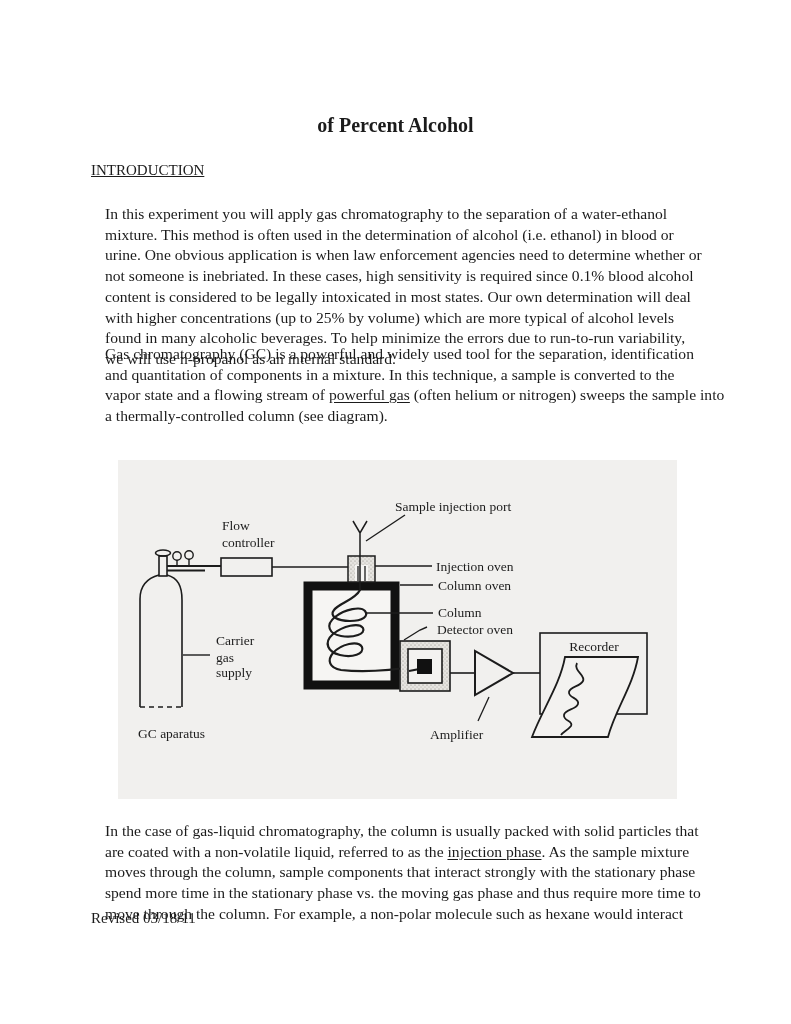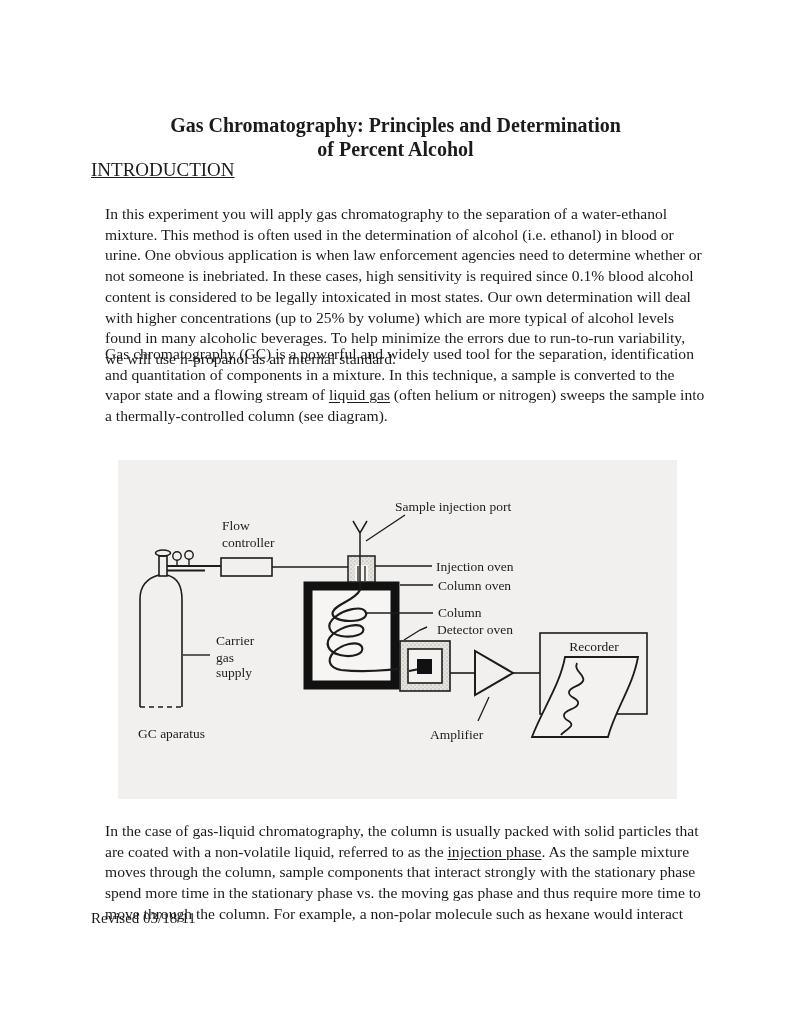--- a/index.html
+++ b/index.html
@@ -6,21 +6,21 @@
   body{
     width:791px;height:1024px;background:#ffffff;position:relative;
     font-family:"Liberation Serif","DejaVu Serif",serif;color:#1b1b1b;
     overflow:hidden;
   }
   .title{
     position:absolute;top:100px;left:0;width:791px;text-align:center;
     font-weight:bold;font-size:20px;line-height:24px;
   }
   .section-heading{
-    position:absolute;top:160px;left:91px;font-size:19px;line-height:20.7px;
+    position:absolute;top:160px;left:91px;font-size:15px;line-height:20.7px;
     text-decoration:underline;
   }
   .para{
     position:absolute;left:91px;width:672px;font-size:15.6px;line-height:20.7px;
     white-space:pre-line;margin:14px;
   }
   .para u{text-underline-offset:2px;}
   #p1{top:190px;}
   #p2{top:330px;}
   #p3{top:807px;}
@@ -36,38 +36,37 @@
   .footer{
     position:absolute;top:908px;left:91px;width:612px;
     display:flex;justify-content:space-between;
     font-size:15px;line-height:20px;
   }
 </style>
 </head>
 <body>
 
 <h1 class="title">
-  <span style="display:block">Gas Chromatography: Principles and Determination</span>
   <span style="display:block">of Percent Alcohol</span>
 </h1>
 
 <div class="section-heading">INTRODUCTION</div>
 
 <p class="para" id="p1">In this experiment you will apply gas chromatography to the separation of a water-ethanol
 mixture. This method is often used in the determination of alcohol (i.e. ethanol) in blood or
 urine. One obvious application is when law enforcement agencies need to determine whether or
 not someone is inebriated. In these cases, high sensitivity is required since 0.1% blood alcohol
 content is considered to be legally intoxicated in most states. Our own determination will deal
 with higher concentrations (up to 25% by volume) which are more typical of alcohol levels
 found in many alcoholic beverages.  To help minimize the errors due to run-to-run variability,
 we will use n-propanol as an internal standard.</p>
 
 <p class="para" id="p2"><span>Gas chromatography (GC) is a powerful and widely used tool for the separation, identification
 and quantitation of components in a mixture. In this technique, a sample is converted to the
-vapor state and a flowing stream of </span><u>liquid gas</u><span> (often helium or nitrogen) sweeps the sample into
+vapor state and a flowing stream of </span><u>powerful gas</u><span> (often helium or nitrogen) sweeps the sample into
 a thermally-controlled column (see diagram).</span></p>
 
 <div class="diagram">
 <svg width="559" height="339" viewBox="0 0 559 339" xmlns="http://www.w3.org/2000/svg">
   <defs>
     <pattern id="stipple" width="4" height="4" patternUnits="userSpaceOnUse">
       <rect width="4" height="4" fill="#e6e4e0"></rect>
       <circle cx="1" cy="1" r="0.6" fill="#8a877f"></circle>
       <circle cx="3" cy="3" r="0.5" fill="#a5a29a"></circle>
     </pattern>

